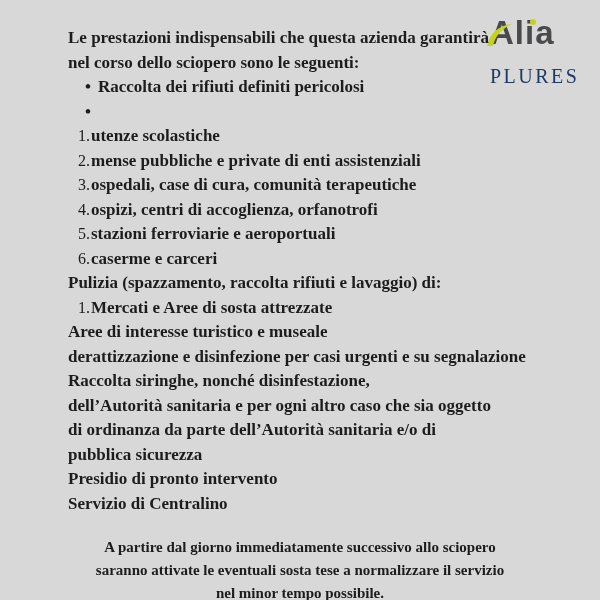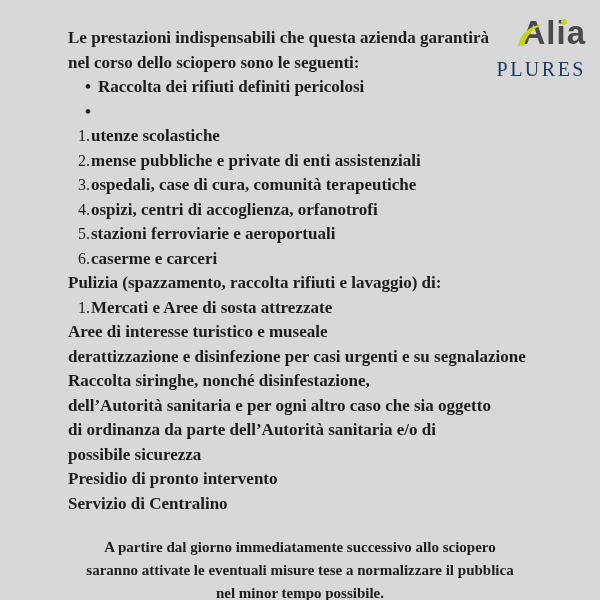--- a/index.html
+++ b/index.html
@@ -18,21 +18,21 @@
   .page {
     position: absolute;
     inset: 0;
   }
   
   .logo {
     position: absolute;
     top: 16px;
     right: 14px;
     width: 96px;
-    text-align: right;
+    text-align: left;
   }
   .brand-wrap {
     position: relative;
     display: inline-block;
     line-height: 1;
   }
   .brand {
     font-family: "Liberation Sans", sans-serif;
     font-weight: bold;
     font-size: 33px;
@@ -51,21 +51,21 @@
   .idot {
     position: absolute;
     width: 6px;
     height: 6px;
     border-radius: 50%;
     background: var(--brand-yellow, #c5d21e);
     left: 40px;
     top: 3px;
   }
   .plures {
-    margin-top: 9px;
+    margin-top: 16px;
     font-family: "Liberation Serif", serif;
     font-size: 20px;
     letter-spacing: 2.5px;
     color: var(--brand-navy, #1d3a66);
     white-space: nowrap;
   }
   
   .content {
     position: absolute;
     top: 26px;
@@ -176,29 +176,29 @@
       </div>
       </div>
 
     <div>
 
     <div class="line">Aree di interesse turistico e museale</div>
         <div class="line">derattizzazione e disinfezione per casi urgenti e su segnalazione</div>
         <div class="line">Raccolta siringhe, nonché disinfestazione,</div>
         <div class="line">dell’Autorità sanitaria e per ogni altro caso che sia oggetto</div>
         <div class="line">di ordinanza da parte dell’Autorità sanitaria e/o di</div>
-        <div class="line">possibile sicurezza</div>
+        <div class="line">pubblica sicurezza</div>
         <div class="line">Presidio di pronto intervento</div>
         <div class="line">Servizio di Centralino</div>
       </div>
 
   </div>
 
   <div class="footer">
     <div>
 
     <div class="footer-line">A partire dal giorno immediatamente successivo allo sciopero</div>
-        <div class="footer-line">saranno attivate le eventuali misure tese a normalizzare il pubblica</div>
+        <div class="footer-line">saranno attivate le eventuali sosta tese a normalizzare il servizio</div>
         <div class="footer-line">nel minor tempo possibile.</div>
       </div>
   </div>
 
 </div>
 
 </body></html>

